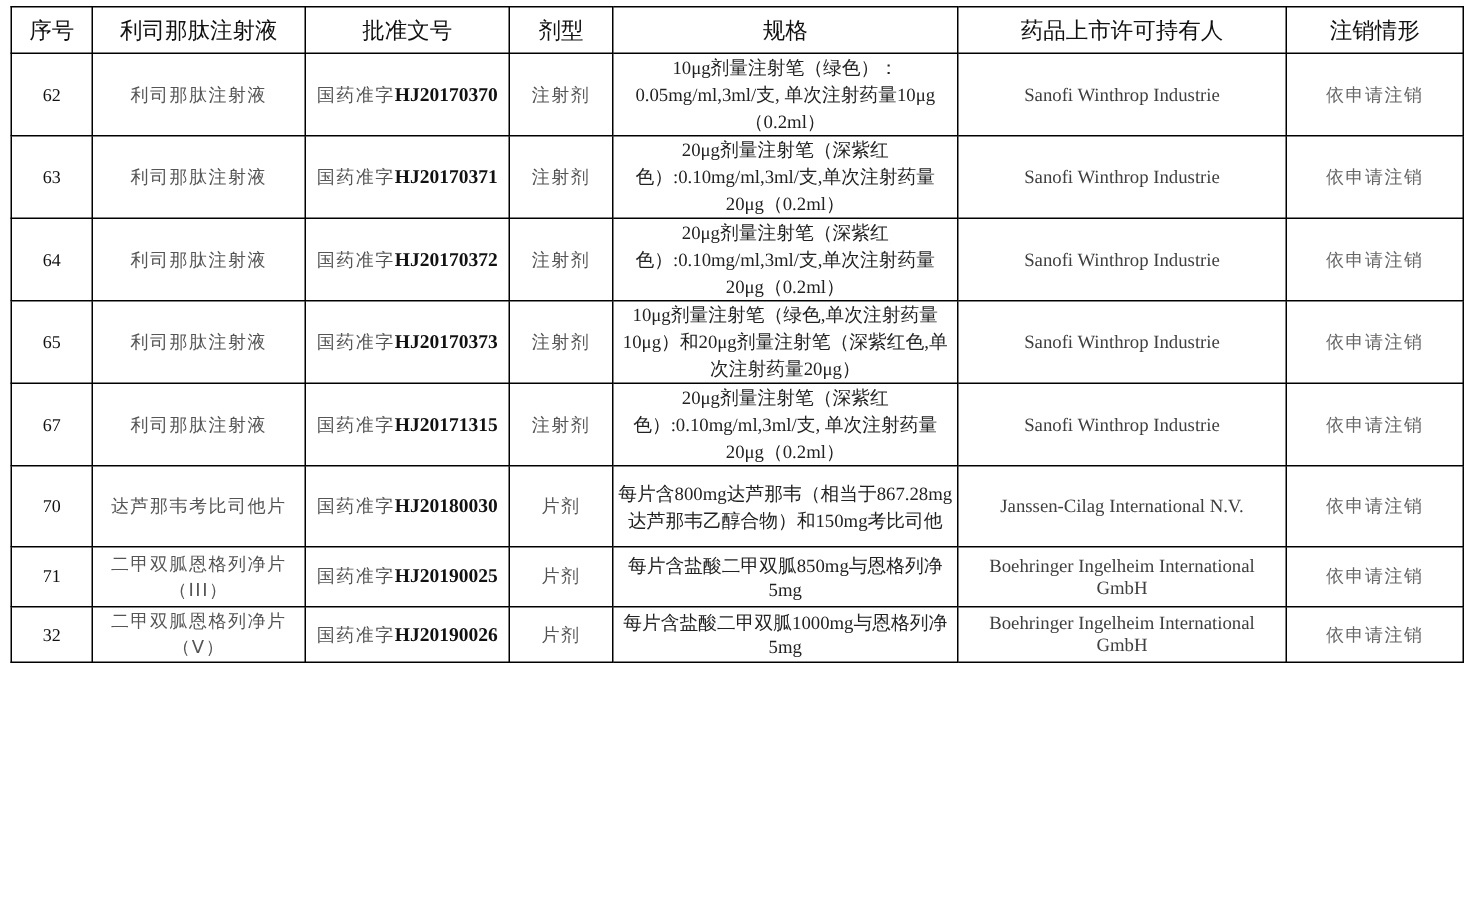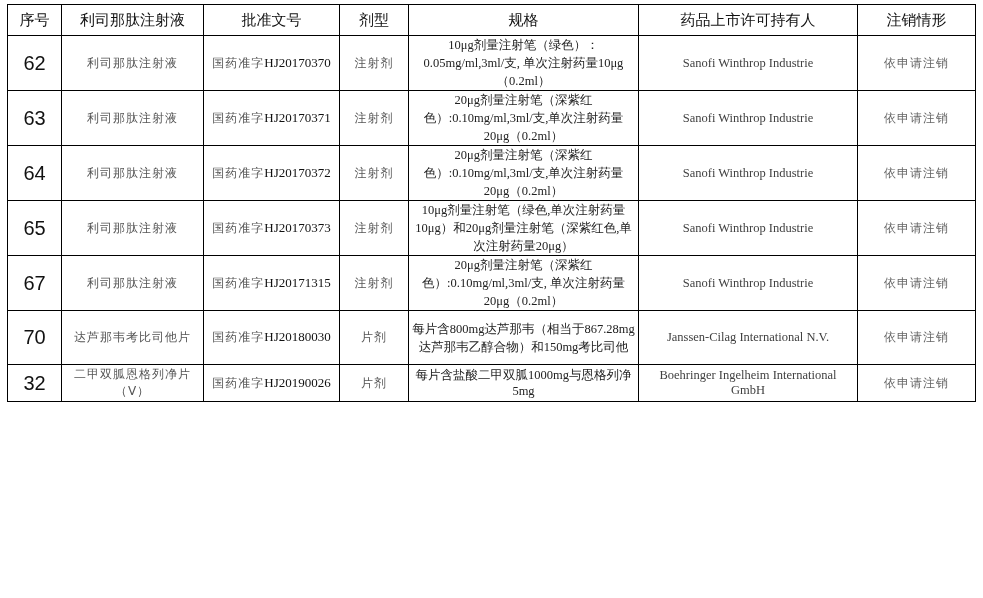--- a/index.html
+++ b/index.html
@@ -12,25 +12,25 @@
   table.reg td, table.reg th {
     border: 1.3px solid #000;
     text-align: center; vertical-align: middle;
     padding: 0 3px; overflow: hidden;
   }
   table.reg th {
     font-family: Liberation Serif, serif;
     font-weight: normal; font-size: 15px; color: #111;
     height: 30px;
   }
-  .num { font-family: Liberation Sans, sans-serif; font-size: 20px; color: #111; }
+  .num { font-family: Liberation Serif, serif; font-size: 12px; color: #111; }
   .cn { font-family: "DejaVu Sans", sans-serif; font-size: 12px; color: #555; letter-spacing: 1px; }
   .appr { font-family: "Liberation Serif", serif; font-size: 13px; color: #111; white-space: nowrap; }
   .appr .pfx { font-family: "DejaVu Sans", sans-serif; font-size: 12px; color: #555; letter-spacing: 1px; }
-  .appr .code { font-weight: normal; }
+  .appr .code { font-weight: bold; }
   .spec { font-family: "Liberation Serif", serif; font-size: 12.5px; color: #222; line-height: 18px; }
   .holder { font-family: "Liberation Serif", serif; font-size: 12.5px; color: #404040; line-height: 15px; }
   .status { font-family: "DejaVu Sans", sans-serif; font-size: 12px; color: #666; letter-spacing: 1px; }
   sub { font-size: 8px; vertical-align: -1px; }
 </style>
 </head>
 <body>
 
 <table class="reg">
   <colgroup>
@@ -102,20 +102,29 @@
     </tr>
     <tr style="height:54px">
       <td class="num">70</td>
       <td class="cn">达芦那韦考比司他片</td>
       <td class="appr"><span class="pfx">国药准字</span><span class="code">HJ20180030</span></td>
       <td class="cn">片剂</td>
       <td class="spec">每片含800mg达芦那韦（相当于867.28mg达芦那韦乙醇合物）和150mg考比司他</td>
       <td class="holder">Janssen-Cilag International N.V.</td>
       <td class="status">依申请注销</td>
     </tr>
+    <tr style="height:40px">
+      <td class="num">71</td>
+      <td class="cn" style="line-height:17px">二甲双胍恩格列净片（III）</td>
+      <td class="appr"><span class="pfx">国药准字</span><span class="code">HJ20190025</span></td>
+      <td class="cn">片剂</td>
+      <td class="spec" style="line-height:16px">每片含盐酸二甲双胍850mg与恩格列净5mg</td>
+      <td class="holder">Boehringer Ingelheim International GmbH</td>
+      <td class="status">依申请注销</td>
+    </tr>
     <tr style="height:37px">
       <td class="num">32</td>
       <td class="cn" style="line-height:17px">二甲双胍恩格列净片（V）</td>
       <td class="appr"><span class="pfx">国药准字</span><span class="code">HJ20190026</span></td>
       <td class="cn">片剂</td>
       <td class="spec" style="line-height:16px">每片含盐酸二甲双胍1000mg与恩格列净5mg</td>
       <td class="holder">Boehringer Ingelheim International GmbH</td>
       <td class="status">依申请注销</td>
     </tr>
   </tbody>

